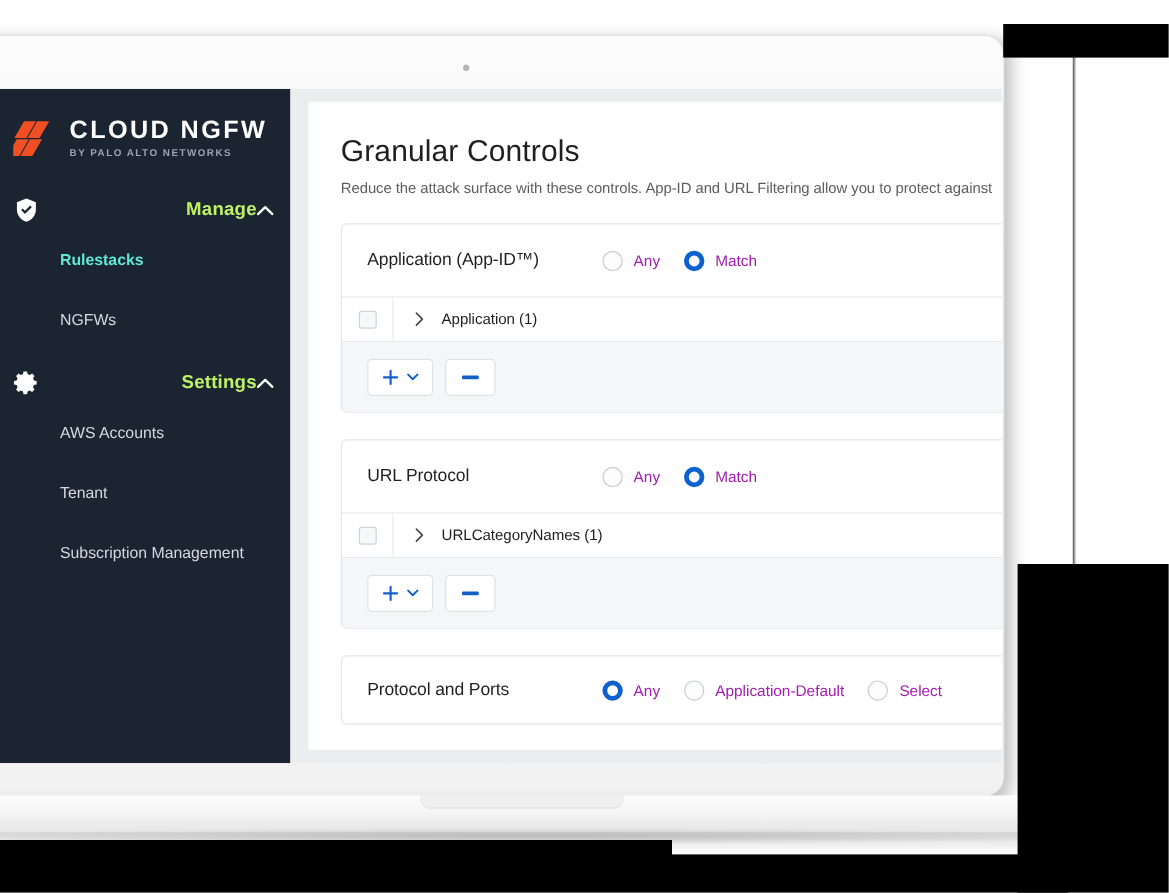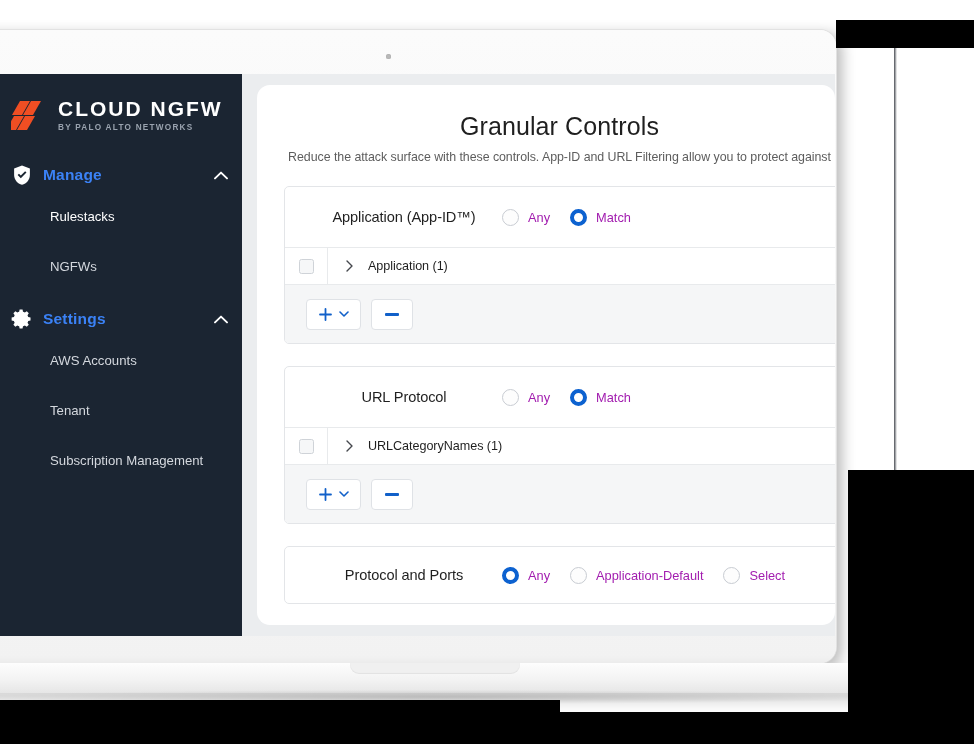--- a/index.html
+++ b/index.html
@@ -146,51 +146,51 @@
     align-items: center;
     padding: 0 14px 0 12px;
     height: 34px;
     cursor: pointer;
   }
   .nav-head-icon { width: 22px; height: 22px; flex: 0 0 22px; margin-right: 10px; }
   .nav-head-label {
     flex: 1;
     font-size: 15.5px;
     font-weight: 700;
-    color: #3b82f6;
+    color: #bef264;
     letter-spacing: .2px;
+    text-align: right;
   }
   .chev-up { width: 14px; height: 9px; flex: 0 0 14px; }
 
   .nav-item {
     display: block;
     padding: 0 0 0 51px;
     height: 50px;
     line-height: 50px;
     font-size: 13.2px;
     color: #d4d8de;
     cursor: pointer;
     white-space: nowrap;
   }
-  .nav-item.active { color: #ffffff; font-weight: 400; }
+  .nav-item.active { color: #5eead4; font-weight: 700; }
 
   
   .content-outer {
     flex: 1;
     background: #ebedef;
     padding: 11px 0 11px 15px;
     min-width: 0;
   }
   .content-panel {
     background: #ffffff;
     height: 100%;
-    border-radius: 13px;
+    border-radius: 2px;
     padding: 27px 0 4px 27px;
     overflow: hidden;
-    text-align: center;
   }
 
   .page-title {
     font-size: 25px;
     font-weight: 400;
     color: #1f1f1f;
     letter-spacing: .1px;
   }
   .page-sub {
     margin-top: 9px;

